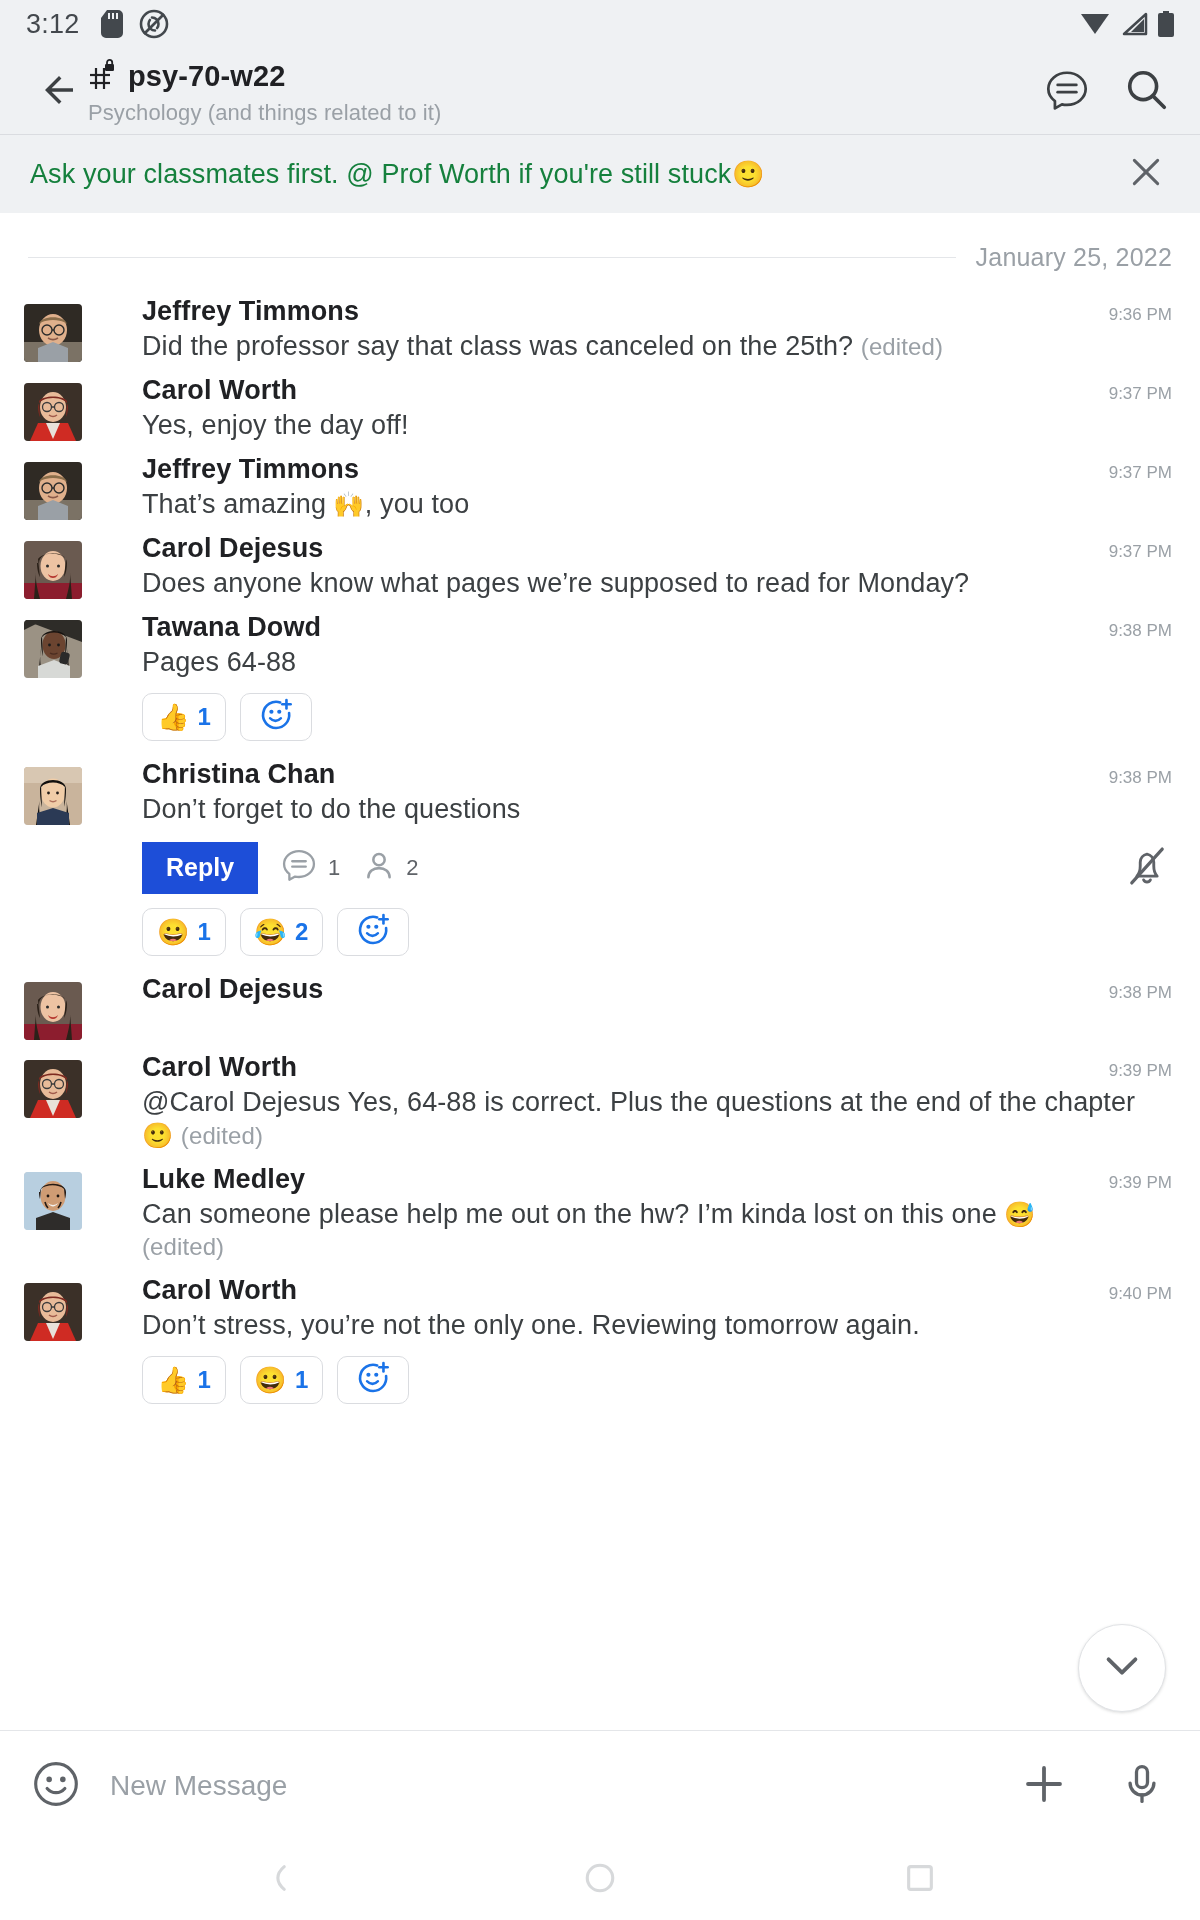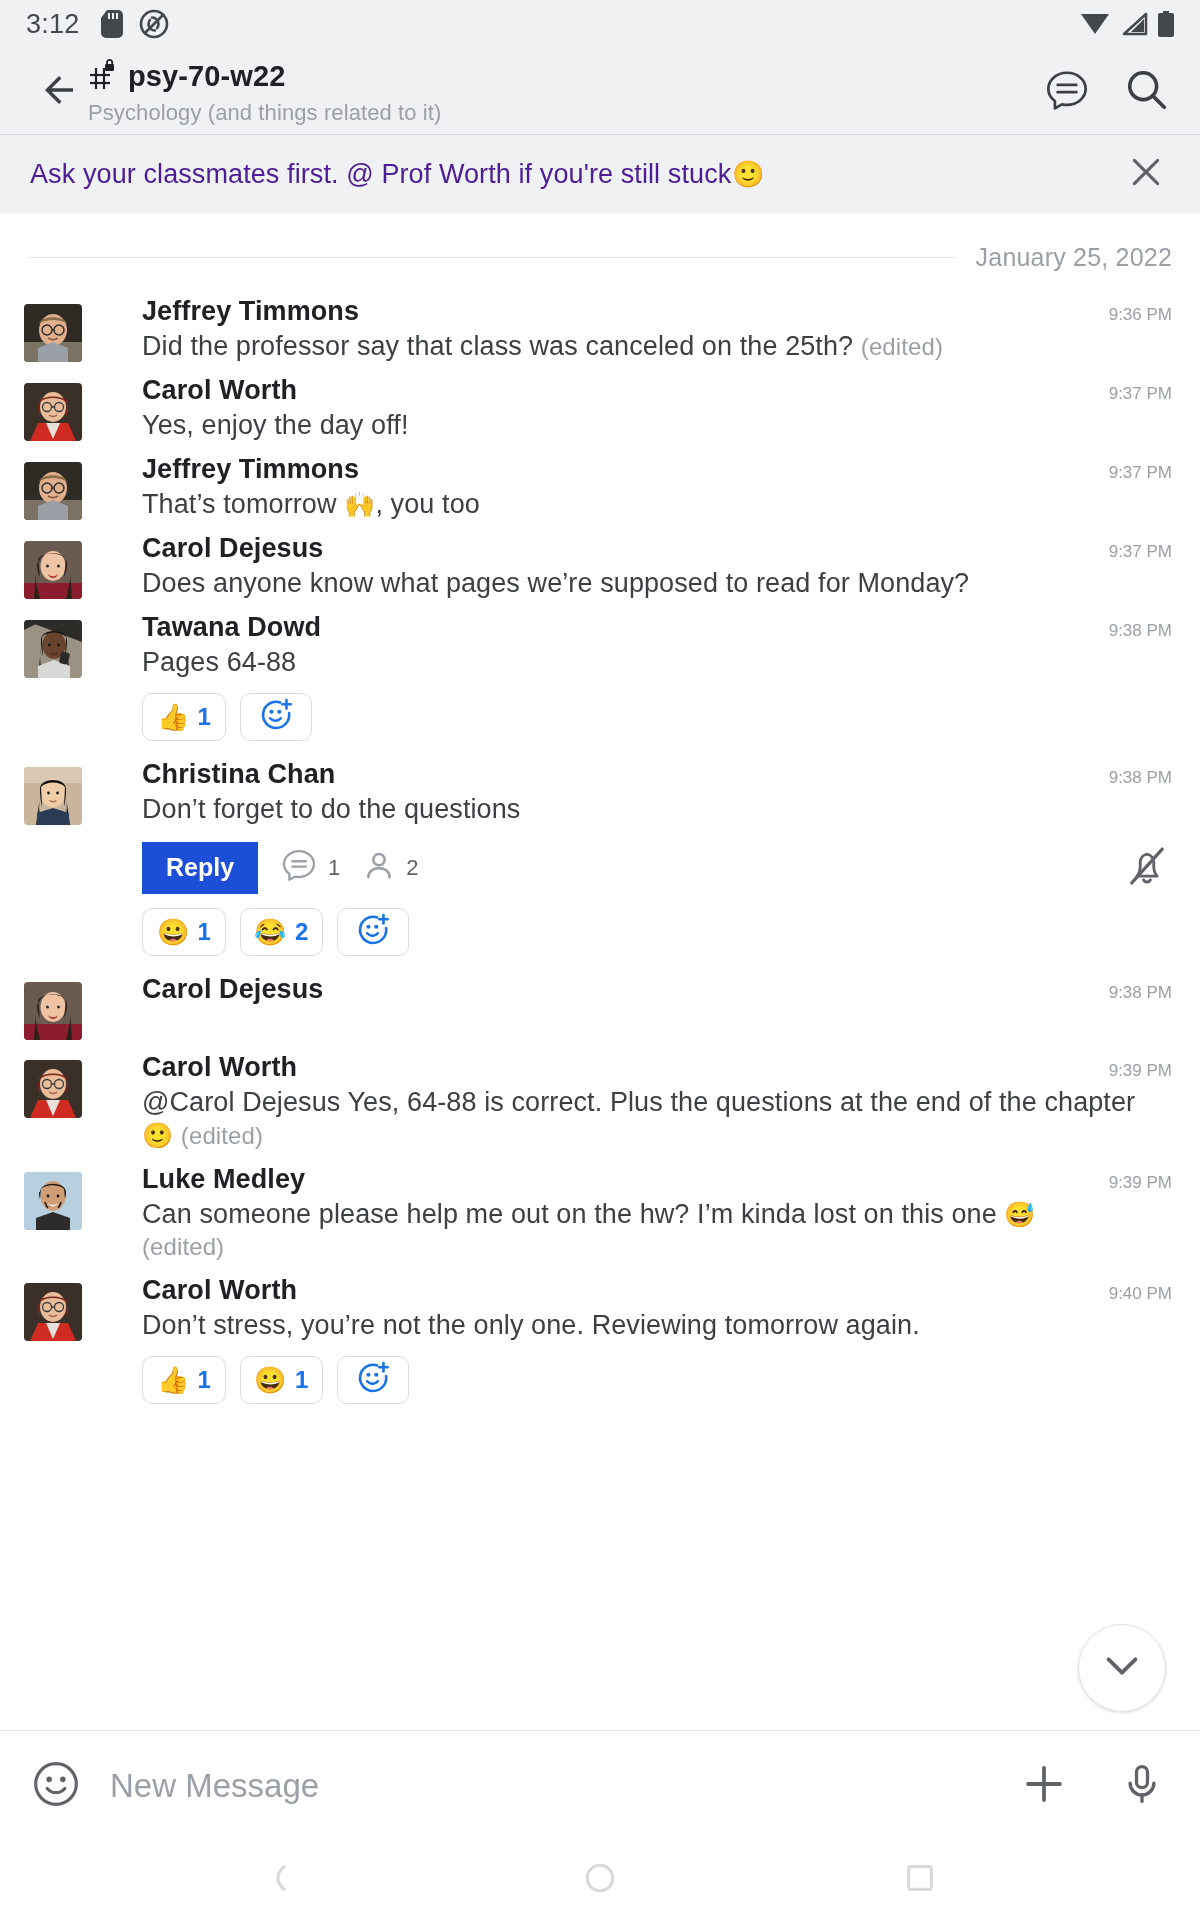--- a/index.html
+++ b/index.html
@@ -37,21 +37,21 @@
   .room-name { font-size: 29px; font-weight: bold; color: #202124; letter-spacing: .1px; }
   .room-sub { font-size: 22px; color: #9aa0a6; margin-top: 4px; letter-spacing: .1px; }
   .appbar-actions { display:flex; align-items:center; gap: 22px; }
   .appbar-action { width: 58px; height: 58px; display:flex; align-items:center; justify-content:center; cursor:pointer; }
 
   
   .banner {
     background: #eff1f3; flex: 0 0 78px; display:flex; align-items:center;
     padding: 0 28px 0 30px; position: relative;
   }
-  .banner-text { flex:1; font-size: 27px; color: #4c1d95; display:flex; align-items:center; gap:0px; letter-spacing:.1px; }
+  .banner-text { flex:1; font-size: 27px; color: #15803d; display:flex; align-items:center; gap:0px; letter-spacing:.1px; }
   .banner-emoji { font-size: 26px; margin-left: 1px; }
   .banner-close { width: 52px; height: 52px; display:flex; align-items:center; justify-content:center; cursor:pointer; }
 
   
   .msg-list {
     flex: 1 1 auto; background:#fff; overflow: hidden; position: relative;
     padding: 0 0 4px 0;
   }
   .date-divider { display:flex; align-items:center; padding: 30px 28px 18px 28px; gap: 20px; }
   .date-line { flex:1; height:1px; background:#e4e6e9; }
@@ -102,21 +102,21 @@
     box-shadow: 0 1px 3px rgba(60,64,67,.18); cursor:pointer;
   }
 
   
   .compose {
     flex: 0 0 110px; border-top: 1px solid #e4e6e9; background:#fff;
     display:flex; align-items:center; padding: 0 28px 0 26px; gap: 0;
   }
   .compose-icon { width: 60px; height: 60px; display:flex; align-items:center; justify-content:center; cursor:pointer; flex:0 0 60px;}
   .compose-input {
-    flex:1; border:none; outline:none; font-size: 33px; color:#202124; background:transparent;
+    flex:1; border:none; outline:none; font-size: 28px; color:#202124; background:transparent;
     padding-left: 24px; font-family:"Liberation Sans", sans-serif;
   }
   .compose-input::placeholder { color: #9aa0a6; }
   .compose-right { display:flex; align-items:center; gap: 38px; padding-left: 20px; }
 
   
   .navbar {
     flex: 0 0 80px; background:#ffffff; display:flex; align-items:center; justify-content:space-around;
     padding: 0 120px;
   }
@@ -297,21 +297,21 @@
             <line x1="28" y1="26" x2="30" y2="26" stroke="#2b2b2b" stroke-width="1.4"></line>
           <path d="M24 34c3 2 7 2 10 0" fill="none" stroke="#8a5a48" stroke-width="1.6"></path>
           <path d="M14 44 L29 38 L44 44 L44 58 L14 58z" fill="#9aa0a6"></path>
         </svg>
       </div>
       <div class="msg-body">
         <div class="msg-head">
           <span class="msg-author">Jeffrey Timmons</span>
           <span class="msg-time">9:37 PM</span>
         </div>
-        <div class="msg-text"><span>That’s tomorrow </span><span class="emo">🙌</span><span>, you too</span></div>
+        <div class="msg-text"><span>That’s amazing </span><span class="emo">🙌</span><span>, you too</span></div>
       </div>
     </div>
 
     <div class="msg">
       <div class="avatar">
         <svg class="av-inner" viewBox="0 0 58 58" preserveAspectRatio="xMidYMid slice">
           <rect width="58" height="58" fill="#6a5a50"></rect>
             <rect x="0" y="42" width="58" height="16" fill="#8c1d2e"></rect>
           <ellipse cx="29" cy="25" rx="12.5" ry="15" fill="#edc3a3"></ellipse>
           <path d="M15 22c0-13 28-13 28 0 0 9-3 14-3 14l2-18c-5-7-23-7-28 0l2 18s-3-5-3-14z" fill="#2b2119"></path>

